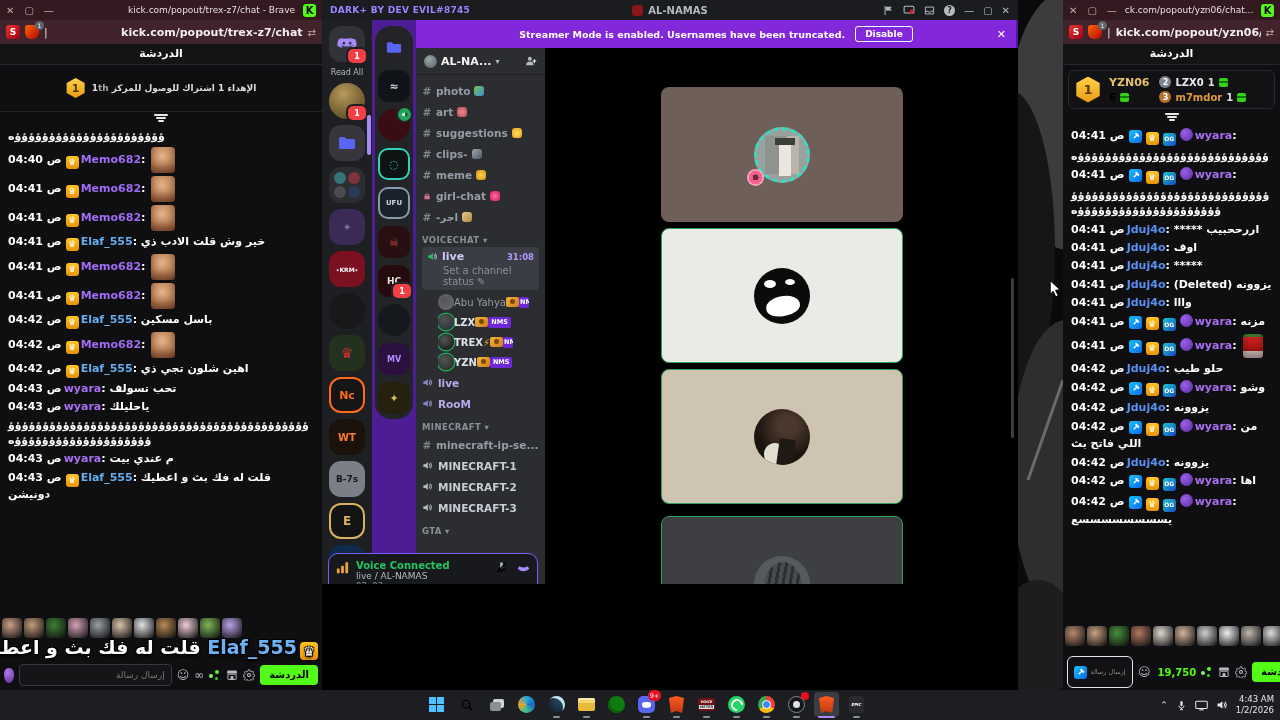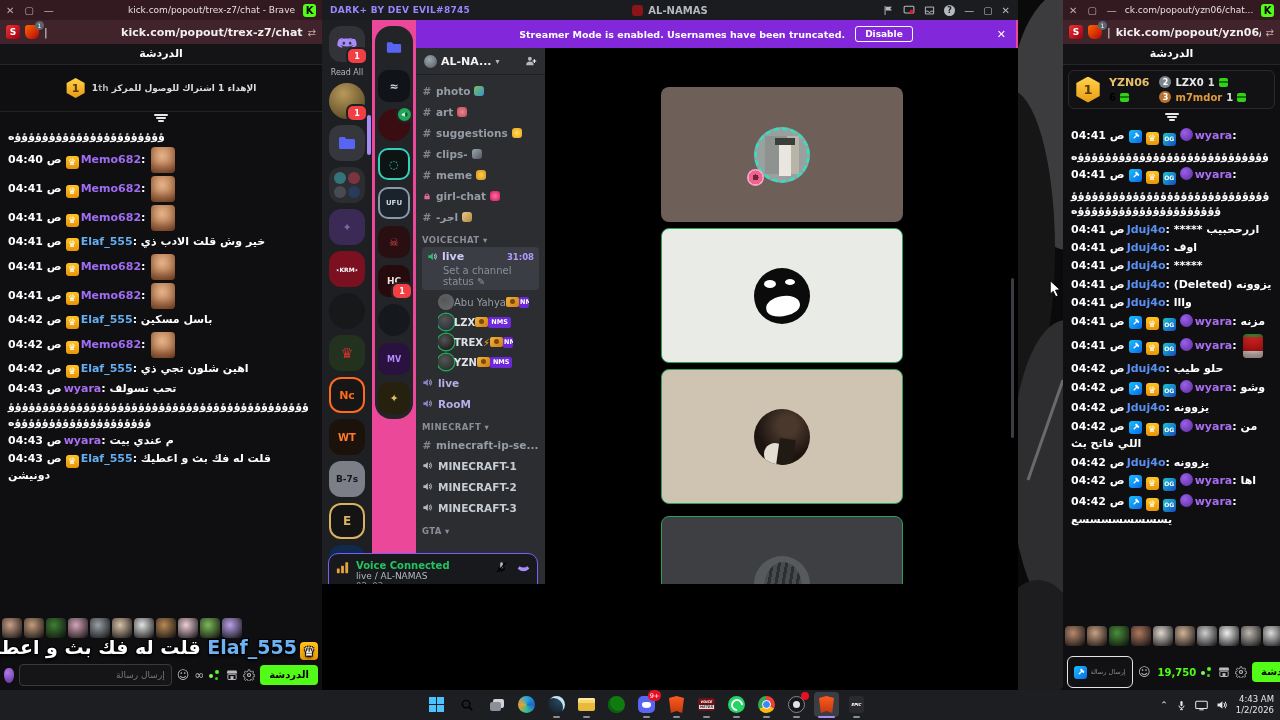--- a/index.html
+++ b/index.html
@@ -55,21 +55,21 @@
   .sendbox{flex:1;height:20px;background:#151517;border:1px solid #3a3a3e;border-radius:4px;display:flex;align-items:center;
     justify-content:flex-end;padding:0 6px;color:#777;font-size:9px;}
   .ibtn{color:#b9b9bf;font-size:12px;line-height:1;flex:none;}
   .gbtn{height:20px;line-height:20px;padding:0 9px;background:#53fc18;color:#000;font-size:10px;font-weight:bold;
     border-radius:4px;flex:none;}
   .dots3{display:inline-flex;flex:none;width:12px;height:12px;position:relative;}
   .dots3 s{position:absolute;width:4px;height:4px;border-radius:50%;background:#8ef06a;}
   .dots3 s:nth-child(1){left:0;top:5px;}.dots3 s:nth-child(2){left:6px;top:1px;background:#53fc18;}
   .dots3 s:nth-child(3){left:6px;top:8px;background:#3fd01a;width:3px;height:3px;}
   
-  .dwin{position:absolute;left:322px;top:0;width:696px;height:584px;background:#ec4899;overflow:hidden;}
+  .dwin{position:absolute;left:322px;top:0;width:696px;height:584px;background:#4c1d95;overflow:hidden;}
   .dtitle{height:20px;background:#1b1c1f;display:flex;align-items:center;padding:0 8px;gap:8px;position:relative;}
   .dtheme{font-size:9px;font-weight:bold;color:#9a86ff;letter-spacing:.3px;white-space:nowrap;}
   .dservt{position:absolute;left:0;right:0;text-align:center;color:#b5bac1;font-size:10px;font-weight:bold;}
   .dservt i{display:inline-block;width:11px;height:11px;background:#8a1418;border-radius:3px;vertical-align:-2px;margin-right:5px;}
   .dticons{margin-left:auto;display:flex;gap:9px;color:#b5bac1;align-items:center;z-index:2;}
   .dticons svg{display:block;}
   .rail1{position:absolute;left:0;top:20px;bottom:0;width:50px;background:#1e1f22;display:flex;flex-direction:column;
     align-items:center;padding-top:6px;gap:6px;overflow:hidden;}
   .r1item{width:36px;height:36px;border-radius:12px;display:flex;align-items:center;justify-content:center;
     position:relative;flex:none;font-weight:bold;}
@@ -328,20 +328,21 @@
         <div class="kmsg"><span class="ktime">04:40 ص</span><span class="kb crown">♛</span><span class="kuser" style="color:#a06cf5">Memo682</span><span>: </span><span class="kemote "></span></div>
         <div class="kmsg"><span class="ktime">04:41 ص</span><span class="kb crown">♛</span><span class="kuser" style="color:#a06cf5">Memo682</span><span>: </span><span class="kemote "></span></div>
         <div class="kmsg"><span class="ktime">04:41 ص</span><span class="kb crown">♛</span><span class="kuser" style="color:#a06cf5">Memo682</span><span>: </span><span class="kemote "></span></div>
         <div class="kmsg"><span class="ktime">04:41 ص</span><span class="kb crown">♛</span><span class="kuser" style="color:#64aef2">Elaf_555</span><span>: </span><span class="ktext" dir="rtl">خير وش قلت الادب ذي</span></div>
         <div class="kmsg"><span class="ktime">04:41 ص</span><span class="kb crown">♛</span><span class="kuser" style="color:#a06cf5">Memo682</span><span>: </span><span class="kemote "></span></div>
         <div class="kmsg"><span class="ktime">04:41 ص</span><span class="kb crown">♛</span><span class="kuser" style="color:#a06cf5">Memo682</span><span>: </span><span class="kemote "></span></div>
         <div class="kmsg"><span class="ktime">04:42 ص</span><span class="kb crown">♛</span><span class="kuser" style="color:#64aef2">Elaf_555</span><span>: </span><span class="ktext" dir="rtl">باسل مسكين</span></div>
         <div class="kmsg"><span class="ktime">04:42 ص</span><span class="kb crown">♛</span><span class="kuser" style="color:#a06cf5">Memo682</span><span>: </span><span class="kemote "></span></div>
         <div class="kmsg"><span class="ktime">04:42 ص</span><span class="kb crown">♛</span><span class="kuser" style="color:#64aef2">Elaf_555</span><span>: </span><span class="ktext" dir="rtl">اهين شلون تجي ذي</span></div>
         <div class="kmsg"><span class="ktime">04:43 ص</span><span class="kuser" style="color:#a86ef0">wyara</span><span>: </span><span class="ktext" dir="rtl">تحب تسولف</span></div>
+        <div class="kmsg"><span class="ktime">04:43 ص</span><span class="kuser" style="color:#a86ef0">wyara</span><span>: </span><span class="ktext" dir="rtl">ياحليلك</span></div>
         <div class="kmsg"><span class="ktext spam" dir="rtl">ؤؤؤؤؤؤؤؤؤؤؤؤؤؤؤؤؤؤؤؤؤؤؤؤؤؤؤؤؤؤؤؤؤؤؤؤؤؤؤؤؤؤؤؤؤؤؤؤؤؤؤؤؤؤؤؤؤؤؤؤؤؤؤؤه</span></div>
         <div class="kmsg"><span class="ktime">04:43 ص</span><span class="kuser" style="color:#a86ef0">wyara</span><span>: </span><span class="ktext" dir="rtl">م عندي بيت</span></div>
         <div class="kmsg"><span class="ktime">04:43 ص</span><span class="kb crown">♛</span><span class="kuser" style="color:#64aef2">Elaf_555</span><span>: </span><span class="ktext" dir="rtl">قلت له فك بث و اعطيك دونيشن</span></div>
       </div>
     <div class="emrow" id="left-emotes">
         <i style="background: radial-gradient(circle at 40% 35%, rgb(202, 160, 135), rgba(0, 0, 0, 0.333));"></i>
         <i style="background: radial-gradient(circle at 40% 35%, rgb(197, 157, 125), rgba(0, 0, 0, 0.333));"></i>
         <i style="background: radial-gradient(circle at 40% 35%, rgb(63, 127, 53), rgba(0, 0, 0, 0.333));"></i>
         <i style="background: radial-gradient(circle at 40% 35%, rgb(214, 165, 184), rgba(0, 0, 0, 0.333));"></i>
         <i style="background: radial-gradient(circle at 40% 35%, rgb(154, 160, 166), rgba(0, 0, 0, 0.333));"></i>

